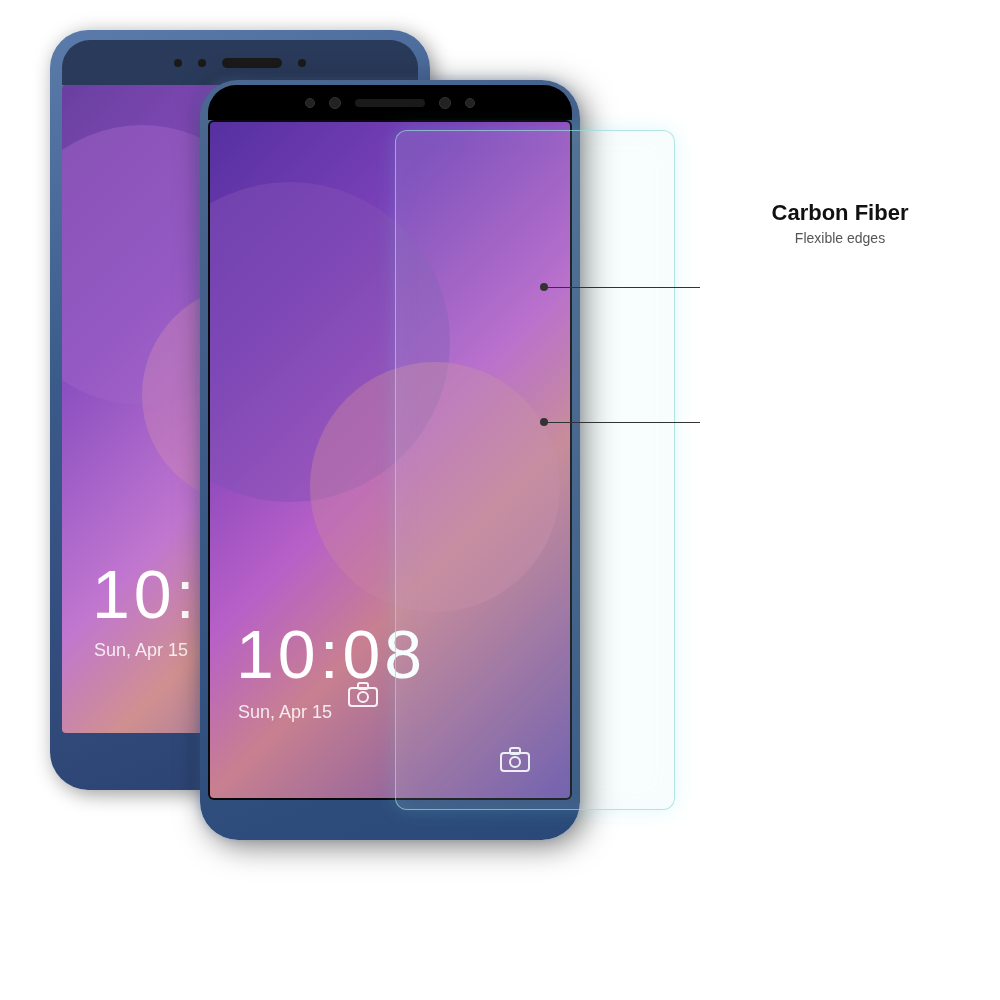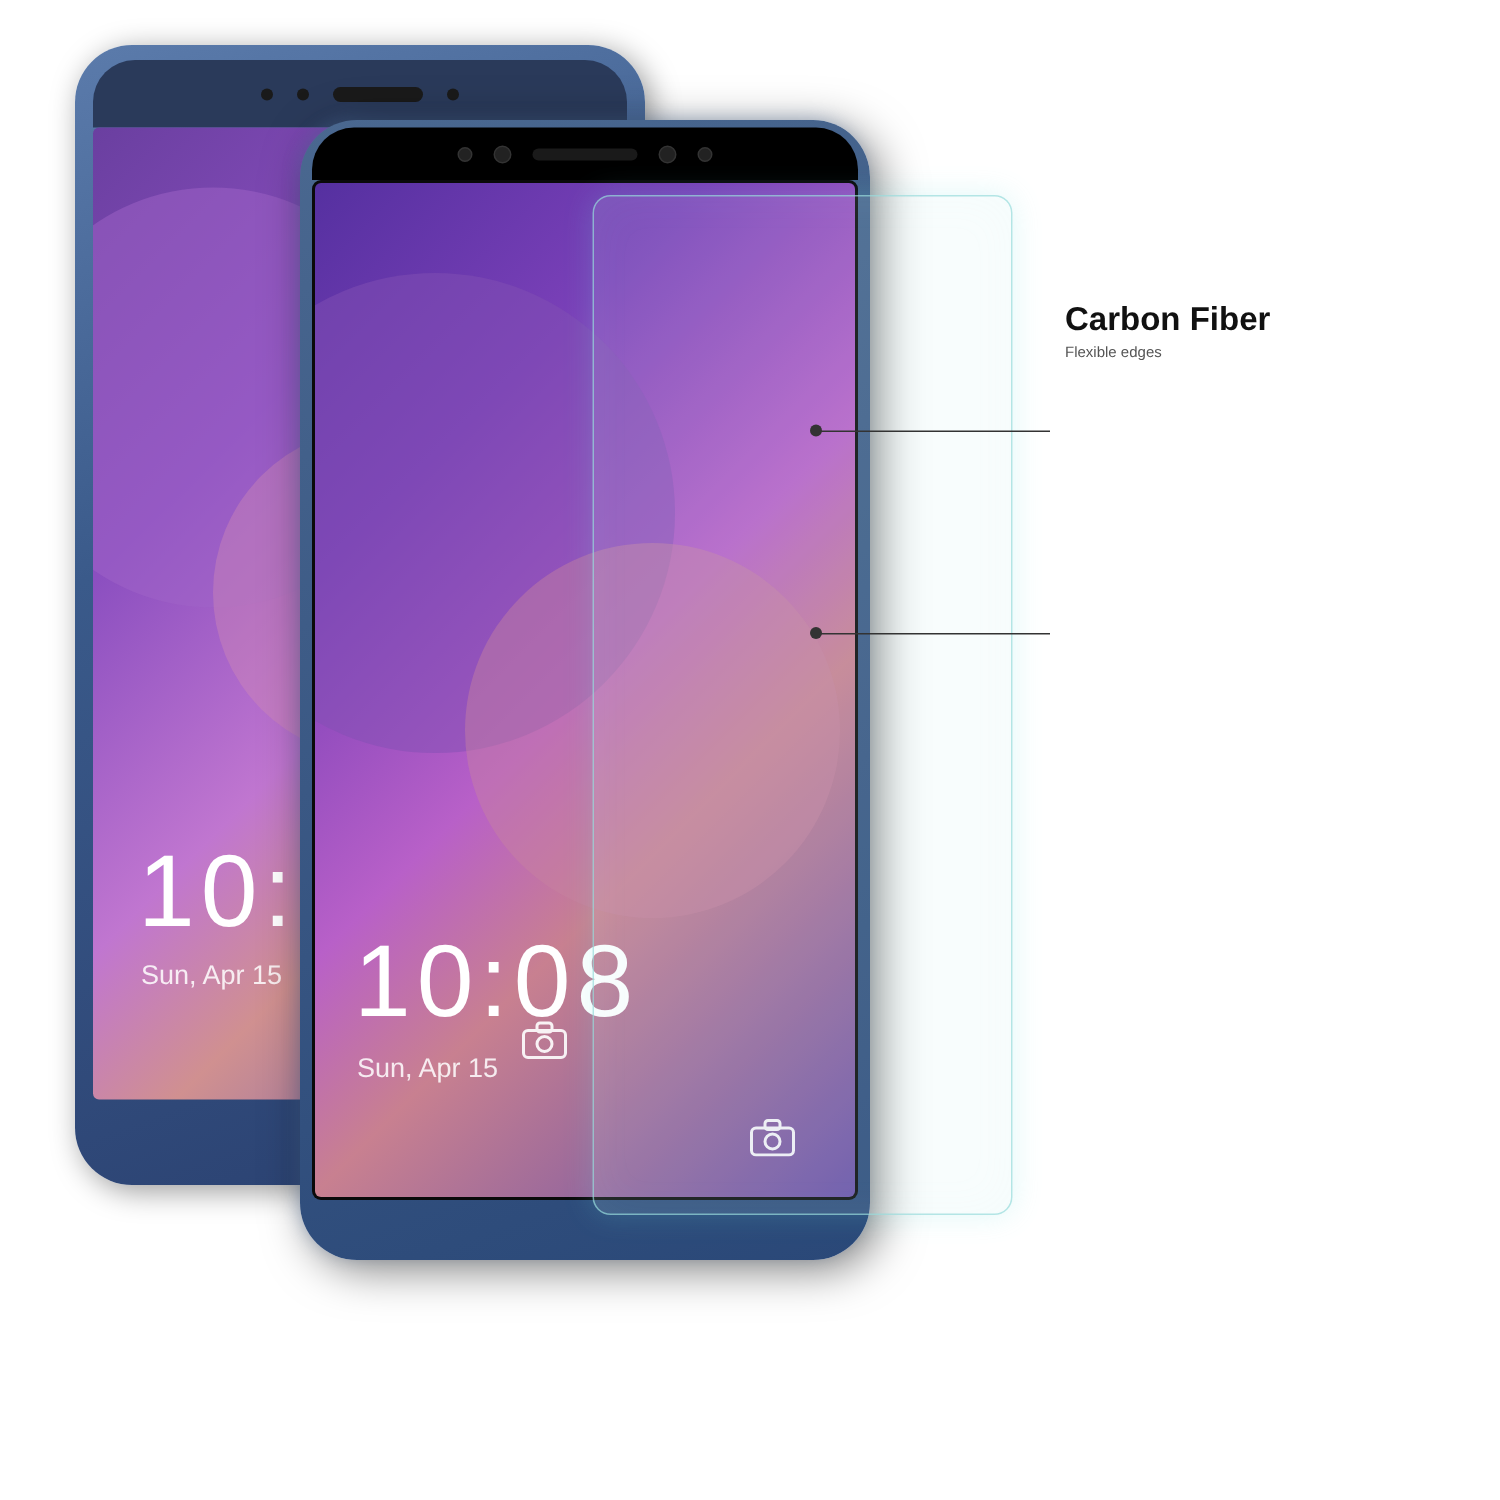--- a/index.html
+++ b/index.html
@@ -261,31 +261,32 @@
     .labels-container {
       position: absolute;
       right: 30px;
       top: 200px;
       width: 260px;
       z-index: 20;
     }
 
     .label-item {
       margin-bottom: 80px;
+      text-align: center;
     }
 
     .label-title {
       font-size: 22px;
       font-weight: 600;
       color: #111;
       margin-bottom: 4px;
     }
 
     .label-subtitle {
-      font-size: 10px;
+      font-size: 14px;
       color: #555;
     }
 
     
     .connector-line-1 {
       position: absolute;
       top: 287px;
       left: 545px;
       width: 155px;
       height: 1px;

